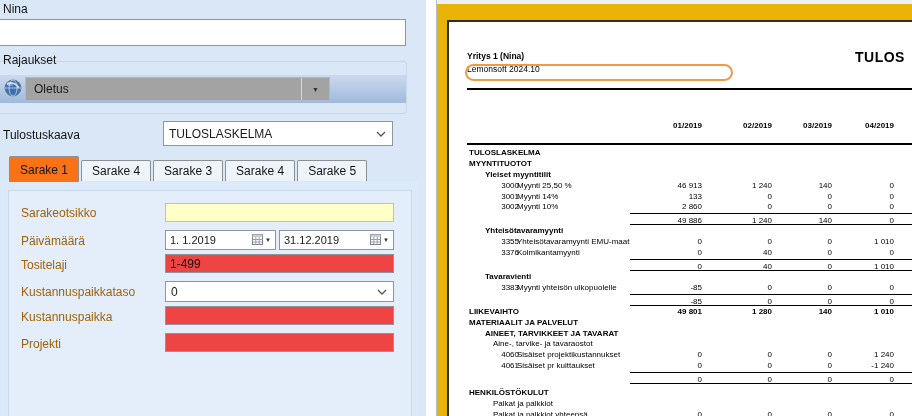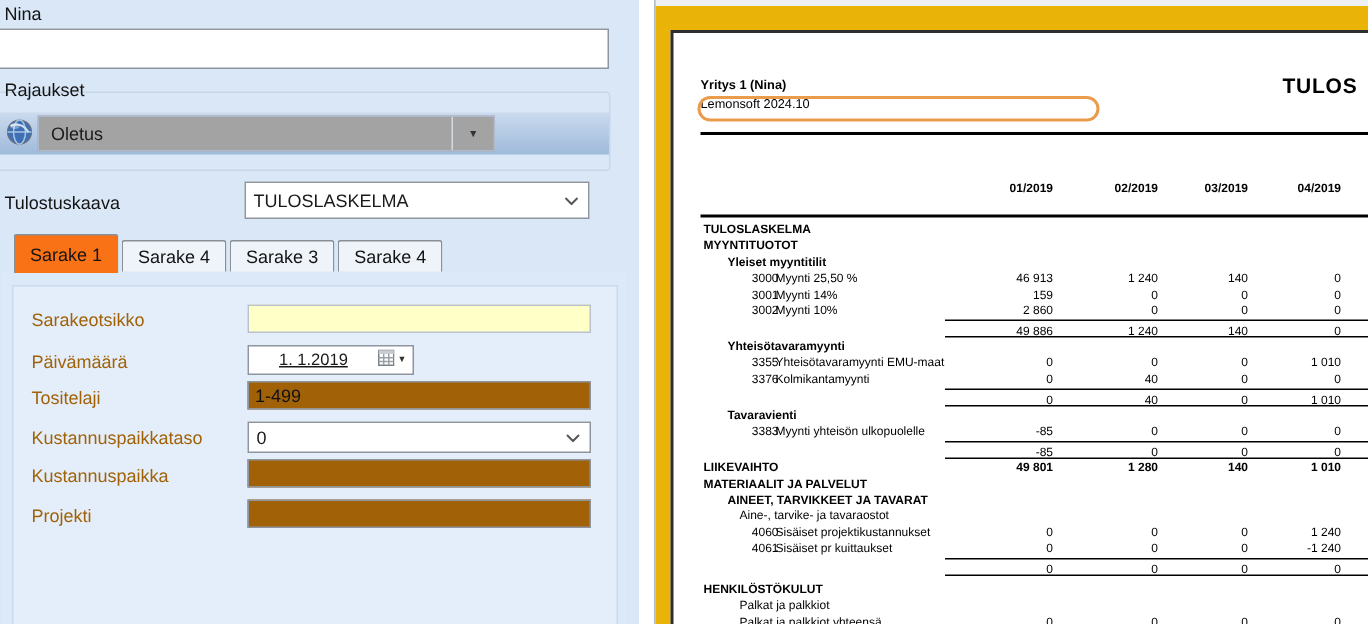--- a/index.html
+++ b/index.html
@@ -44,27 +44,27 @@
   .tabs { position:absolute; left:9px; top:156px; height:26px; display:flex; align-items:flex-end; }
   .tab {
     height:22px; padding:0 10px; background:#eef4fa; border:1px solid #8a9097; border-bottom:none;
     border-radius:2px 2px 0 0; margin-right:2px; font-size:12px; line-height:21px; color:#141414;
   }
   .tab.sel { height:26px; background:#f97316; line-height:26px; position:relative; z-index:3; }
   .tabpanel { position:absolute; left:1px; top:181px; width:417px; height:235px; background:#dbe9f8; }
   .innerpanel { position:absolute; left:7px; top:9px; width:404px; height:226px;
     background:#e4eefb; border:1px solid #c9daeb; border-bottom:none; }
   .f-lbl { position:absolute; left:12px; font-size:12px; color:#a16207; white-space:nowrap; }
-  .f-txt { position:absolute; left:156px; width:229px; height:19px; background:#a16207;
+  .f-txt { position:absolute; left:156px; width:229px; height:19px; background:#ef4444;
     border:1px solid #8e959e; font-family:"Liberation Sans",sans-serif; font-size:12px; padding:0 4px; color:#111; }
   .f-yellow { background:#ffffc8; border:1px solid #b9c2cc; }
   .f-combo { position:absolute; left:156px; width:229px; height:21px; }
   .datebox { position:absolute; height:20px; background:#fff; border:1px solid #8e959e;
     display:flex; align-items:center; font-size:11px; }
-  .d-text { flex:1; padding-left:20px; white-space:nowrap;text-decoration:underline; }
+  .d-text { flex:1; padding-left:4px; white-space:nowrap; }
   .calico { margin-right:2px; }
   .d-arrow { font-size:6px; color:#333; margin-right:4px; }
   
   .splitter { position:absolute; left:426px; top:0; width:11px; height:416px;
     background:#fff; border-right:1px solid #b3bcc6; }
   .preview { position:absolute; left:437px; top:0; width:475px; height:416px;
     background:#eab308; overflow:hidden; }
   .topstrip { position:absolute; left:0; top:0; right:0; height:4px; background:#edf1f6; }
   .page { position:absolute; left:10px; top:20px; width:610px; height:420px;
     background:#fff; border:2px solid #2e2e2e; color:#000; }
@@ -132,20 +132,21 @@
             <polyline points="1,1 5,5 9,1" fill="none" stroke="#555" stroke-width="1.3"></polyline>
           </svg>
       </span>
     </div>
 
     <div class="tabs" id="tabs">
         <div class="tab sel">Sarake 1</div>
         <div class="tab">Sarake 4</div>
         <div class="tab">Sarake 3</div>
         <div class="tab">Sarake 4</div>
+        <div class="tab">Sarake 5</div>
       </div>
 
     <div class="tabpanel">
       <div class="innerpanel">
 
         <div class="f-lbl" style="top:15px">Sarakeotsikko</div>
         <input class="f-txt f-yellow" style="top: 12px;" value="">
 
         <div class="f-lbl" style="top:43px">Päivämäärä</div>
         <div class="datebox" style="left:156px; top:39px; width:111px">
@@ -155,20 +156,34 @@
                 <rect x="0.5" y="0.5" width="10" height="10" fill="#fff" stroke="#7a8087"></rect>
                 <rect x="0.5" y="0.5" width="10" height="2.5" fill="#c7cdd4"></rect>
                 <line x1="3.8" y1="3" x2="3.8" y2="10.5" stroke="#9aa0a6"></line>
                 <line x1="7.2" y1="3" x2="7.2" y2="10.5" stroke="#9aa0a6"></line>
                 <line x1="0.5" y1="5.5" x2="10.5" y2="5.5" stroke="#9aa0a6"></line>
                 <line x1="0.5" y1="8" x2="10.5" y2="8" stroke="#9aa0a6"></line>
               </svg>
           </span>
           <span class="d-arrow">▼</span>
         </div>
+        <div class="datebox" style="left:270px; top:39px; width:115px">
+          <span class="d-text">31.12.2019</span>
+          <span class="calico">
+            <svg width="11" height="11" viewBox="0 0 11 11">
+                <rect x="0.5" y="0.5" width="10" height="10" fill="#fff" stroke="#7a8087"></rect>
+                <rect x="0.5" y="0.5" width="10" height="2.5" fill="#c7cdd4"></rect>
+                <line x1="3.8" y1="3" x2="3.8" y2="10.5" stroke="#9aa0a6"></line>
+                <line x1="7.2" y1="3" x2="7.2" y2="10.5" stroke="#9aa0a6"></line>
+                <line x1="0.5" y1="5.5" x2="10.5" y2="5.5" stroke="#9aa0a6"></line>
+                <line x1="0.5" y1="8" x2="10.5" y2="8" stroke="#9aa0a6"></line>
+              </svg>
+          </span>
+          <span class="d-arrow">▼</span>
+        </div>
 
         <div class="f-lbl" style="top:67px">Tositelaji</div>
         <input class="f-txt" style="top: 63px;" value="1-499">
 
         <div class="f-lbl" style="top:94px">Kustannuspaikkataso</div>
         <div class="combo f-combo" style="top:90px">
           <span class="c-text">0</span>
           <span class="chev">
             <svg width="10" height="6" viewBox="0 0 10 6">
                 <polyline points="1,1 5,5 9,1" fill="none" stroke="#555" stroke-width="1.3"></polyline>
@@ -216,21 +231,21 @@
             <span class="rnum">3000</span>
             <span class="rlabel">Myynti 25,50 %</span>
             <span class="val v0">46 913</span>
             <span class="val v1">1 240</span>
             <span class="val v2">140</span>
             <span class="val v3">0</span>
           </div>
           <div class="rrow acc">
             <span class="rnum">3001</span>
             <span class="rlabel">Myynti 14%</span>
-            <span class="val v0">159</span>
+            <span class="val v0">133</span>
             <span class="val v1">0</span>
             <span class="val v2">0</span>
             <span class="val v3">0</span>
           </div>
           <div class="rrow acc">
             <span class="rnum">3002</span>
             <span class="rlabel">Myynti 10%</span>
             <span class="val v0">2 860</span>
             <span class="val v1">0</span>
             <span class="val v2">0</span>

